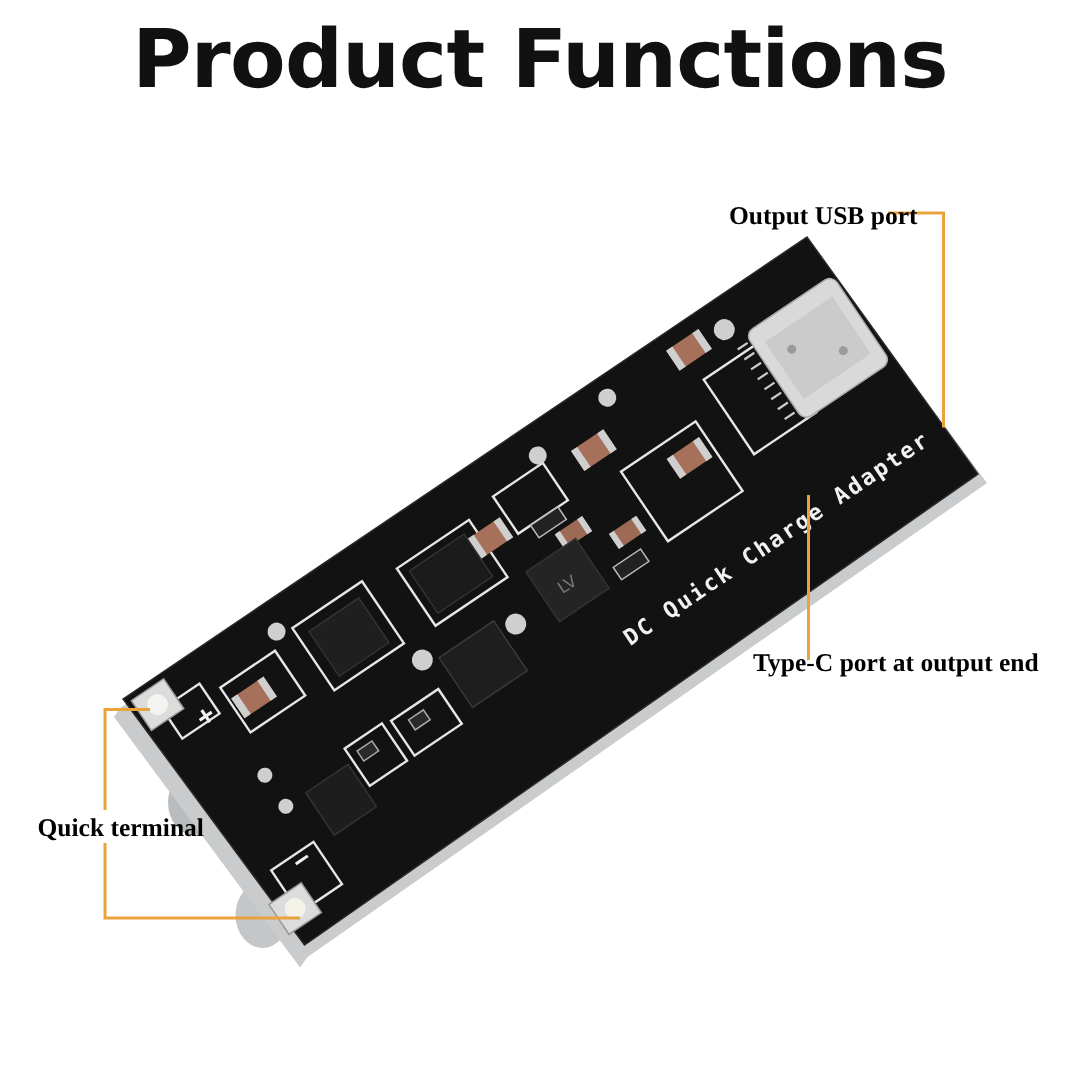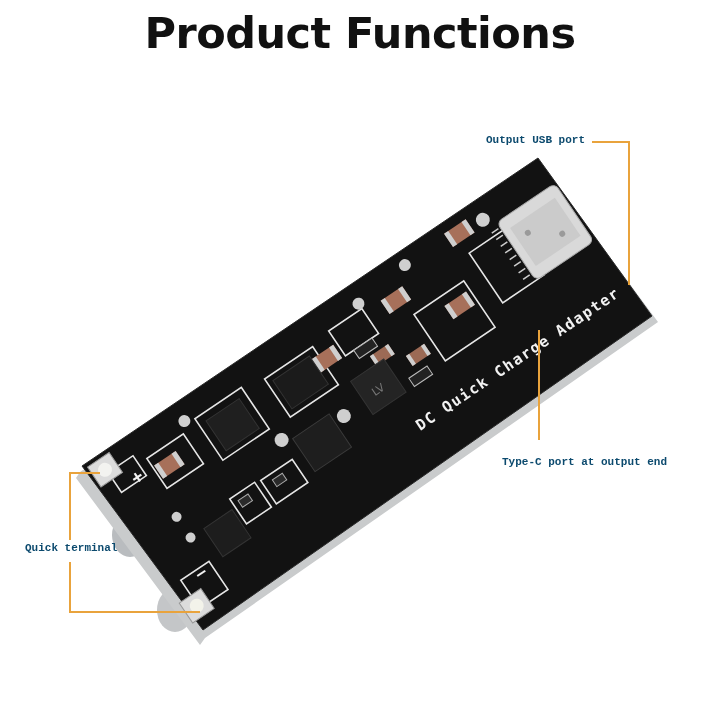--- a/index.html
+++ b/index.html
@@ -1,24 +1,24 @@
 <!DOCTYPE html>
 <html><head>
 <meta charset="utf-8">
 <style>
   html, body { margin: 0; padding: 0; background: #ffffff; }
   body { width: 720px; height: 720px; position: relative; overflow: hidden; font-family: "DejaVu Sans", sans-serif; }
   .title {
     position: absolute; left: 0; top: 8px; width: 720px; text-align: center;
-    font-family: "DejaVu Sans", sans-serif; font-weight: bold; font-size: 43px; color: #111;
+    font-family: "DejaVu Sans", sans-serif; font-weight: bold; font-size: 54px; color: #111;
     letter-spacing: -0.5px;
   }
   .callout-label {
-    position: absolute; font-family: Liberation Mono, monospace; font-size: 11px;
-    color: #0c4a6e; white-space: nowrap; font-weight: 600;
+    position: absolute; font-family: Liberation Serif, serif; font-size: 17px;
+    color: #000000; white-space: nowrap; font-weight: 600;
   }
   svg.board { position: absolute; left: 0; top: 0; }
   .silk { font-family: "DejaVu Sans Mono", monospace; fill: #f2f2f2; font-weight: bold; }
 </style>
 </head>
 <body>
 
 <div class="title">Product Functions</div>
 
 <svg class="board" width="720" height="720" viewBox="0 0 720 720">
@@ -138,14 +138,14 @@
 
   <g stroke="#e9a33c" stroke-width="2" fill="none">
     <polyline points="592,142 629,142 629,285"></polyline>
     <line x1="539" y1="330" x2="539" y2="440"></line>
     <polyline points="100,473 70,473 70,540"></polyline>
     <polyline points="70,562 70,612 200,612"></polyline>
   </g>
 </svg>
 
 <div class="callout-label" style="left:486px; top:134px;">Output USB port</div>
-<div class="callout-label" style="left:502px; top:456px;">Type-C port at output end</div>
+<div class="callout-label" style="left:502px; top:432px;">Type-C port at output end</div>
 <div class="callout-label" style="left:25px; top:542px;">Quick terminal</div>
 
 </body></html>

